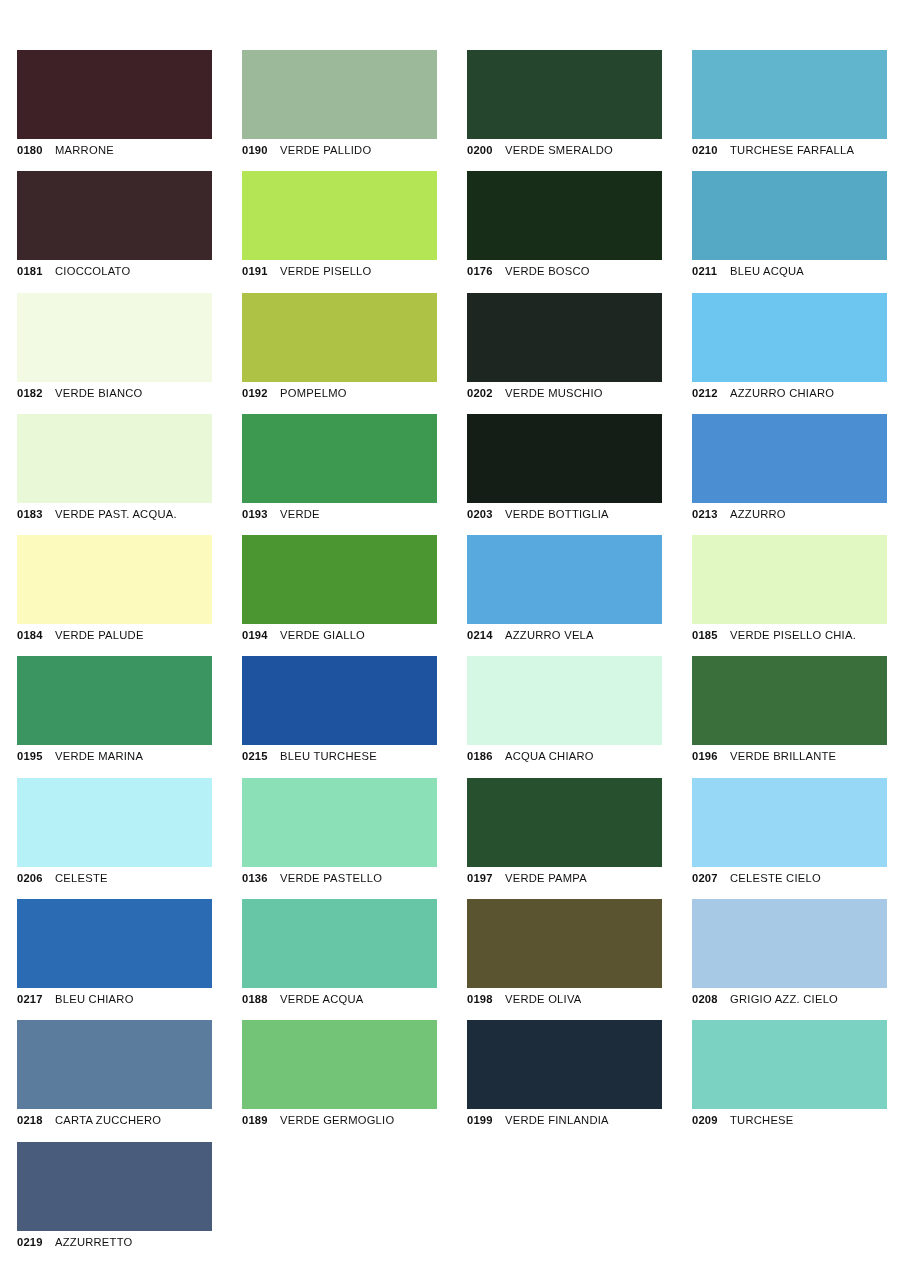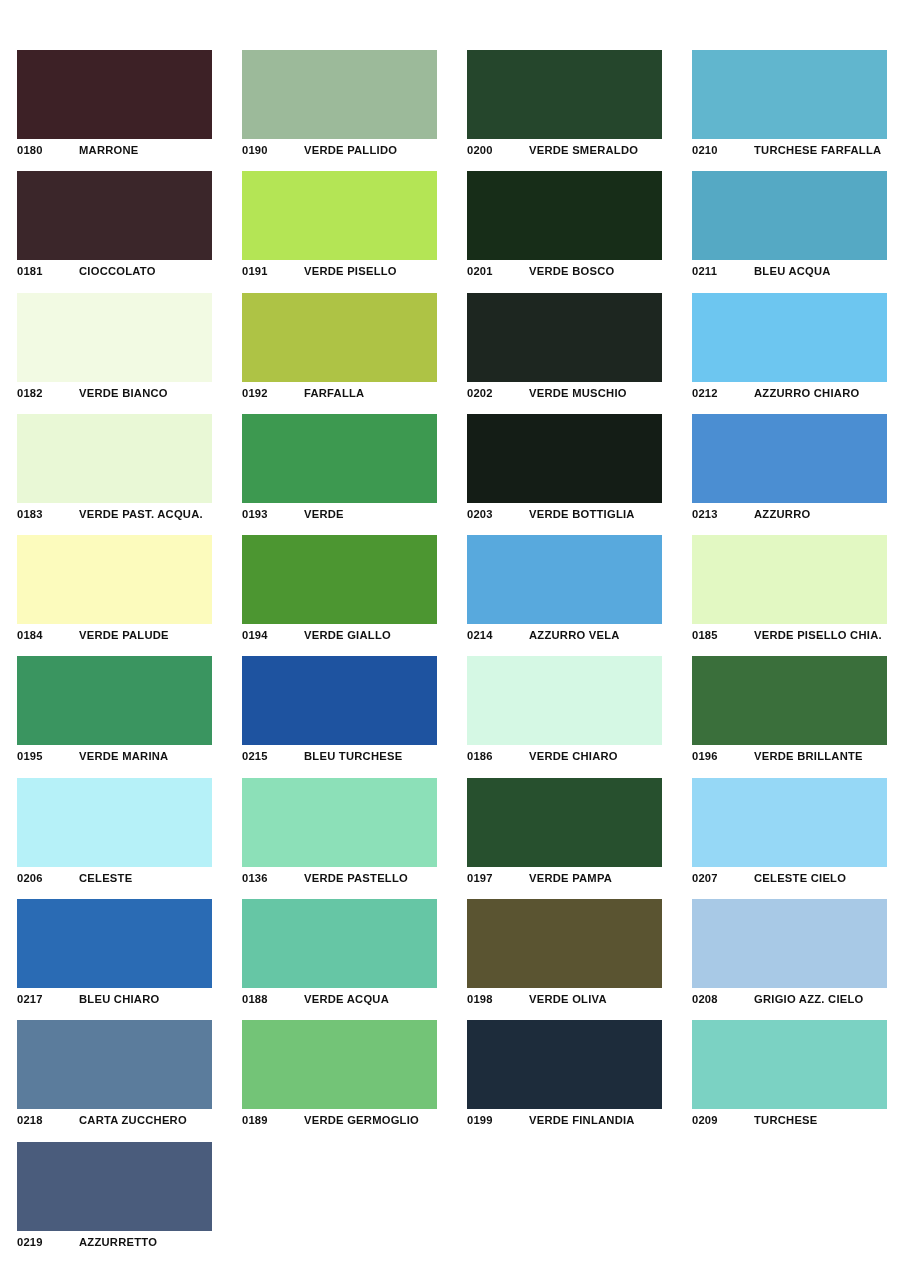--- a/index.html
+++ b/index.html
@@ -52,30 +52,30 @@
     left: 17px;
     top: 104px;
     width: 208px;
     height: 16px;
     display: flex;
     align-items: center;
     white-space: nowrap;
   }
   .swatch-code {
     display: inline-block;
-    width: 62px;
+    width: 38px;
     font-size: 11.2px;
     font-weight: 700;
     letter-spacing: 0.2px;
     color: #111111;
   }
   .swatch-name {
     display: inline-block;
     font-size: 11.2px;
-    font-weight: 700;
+    font-weight: 400;
     letter-spacing: 0.25px;
     color: #111111;
   }
 </style>
 </head>
 <body>
 
 <div id="chart-page">
   <div class="swatch-grid">
       <div class="swatch-cell">
@@ -116,21 +116,21 @@
       <div class="swatch-cell">
         <div class="swatch-chip" style="background-color: rgb(180, 229, 85);"></div>
         <div class="swatch-caption">
           <span class="swatch-code">0191</span>
           <span class="swatch-name">VERDE PISELLO</span>
         </div>
       </div>
       <div class="swatch-cell">
         <div class="swatch-chip" style="background-color: rgb(23, 45, 24);"></div>
         <div class="swatch-caption">
-          <span class="swatch-code">0201</span>
+          <span class="swatch-code">0176</span>
           <span class="swatch-name">VERDE BOSCO</span>
         </div>
       </div>
       <div class="swatch-cell">
         <div class="swatch-chip" style="background-color: rgb(85, 169, 196);"></div>
         <div class="swatch-caption">
           <span class="swatch-code">0211</span>
           <span class="swatch-name">BLEU ACQUA</span>
         </div>
       </div>
@@ -138,21 +138,21 @@
         <div class="swatch-chip" style="background-color: rgb(242, 250, 227);"></div>
         <div class="swatch-caption">
           <span class="swatch-code">0182</span>
           <span class="swatch-name">VERDE BIANCO</span>
         </div>
       </div>
       <div class="swatch-cell">
         <div class="swatch-chip" style="background-color: rgb(174, 195, 69);"></div>
         <div class="swatch-caption">
           <span class="swatch-code">0192</span>
-          <span class="swatch-name">FARFALLA</span>
+          <span class="swatch-name">POMPELMO</span>
         </div>
       </div>
       <div class="swatch-cell">
         <div class="swatch-chip" style="background-color: rgb(29, 38, 32);"></div>
         <div class="swatch-caption">
           <span class="swatch-code">0202</span>
           <span class="swatch-name">VERDE MUSCHIO</span>
         </div>
       </div>
       <div class="swatch-cell">
@@ -229,21 +229,21 @@
         <div class="swatch-chip" style="background-color: rgb(30, 83, 160);"></div>
         <div class="swatch-caption">
           <span class="swatch-code">0215</span>
           <span class="swatch-name">BLEU TURCHESE</span>
         </div>
       </div>
       <div class="swatch-cell">
         <div class="swatch-chip" style="background-color: rgb(213, 248, 228);"></div>
         <div class="swatch-caption">
           <span class="swatch-code">0186</span>
-          <span class="swatch-name">VERDE CHIARO</span>
+          <span class="swatch-name">ACQUA CHIARO</span>
         </div>
       </div>
       <div class="swatch-cell">
         <div class="swatch-chip" style="background-color: rgb(58, 111, 59);"></div>
         <div class="swatch-caption">
           <span class="swatch-code">0196</span>
           <span class="swatch-name">VERDE BRILLANTE</span>
         </div>
       </div>
       <div class="swatch-cell">

